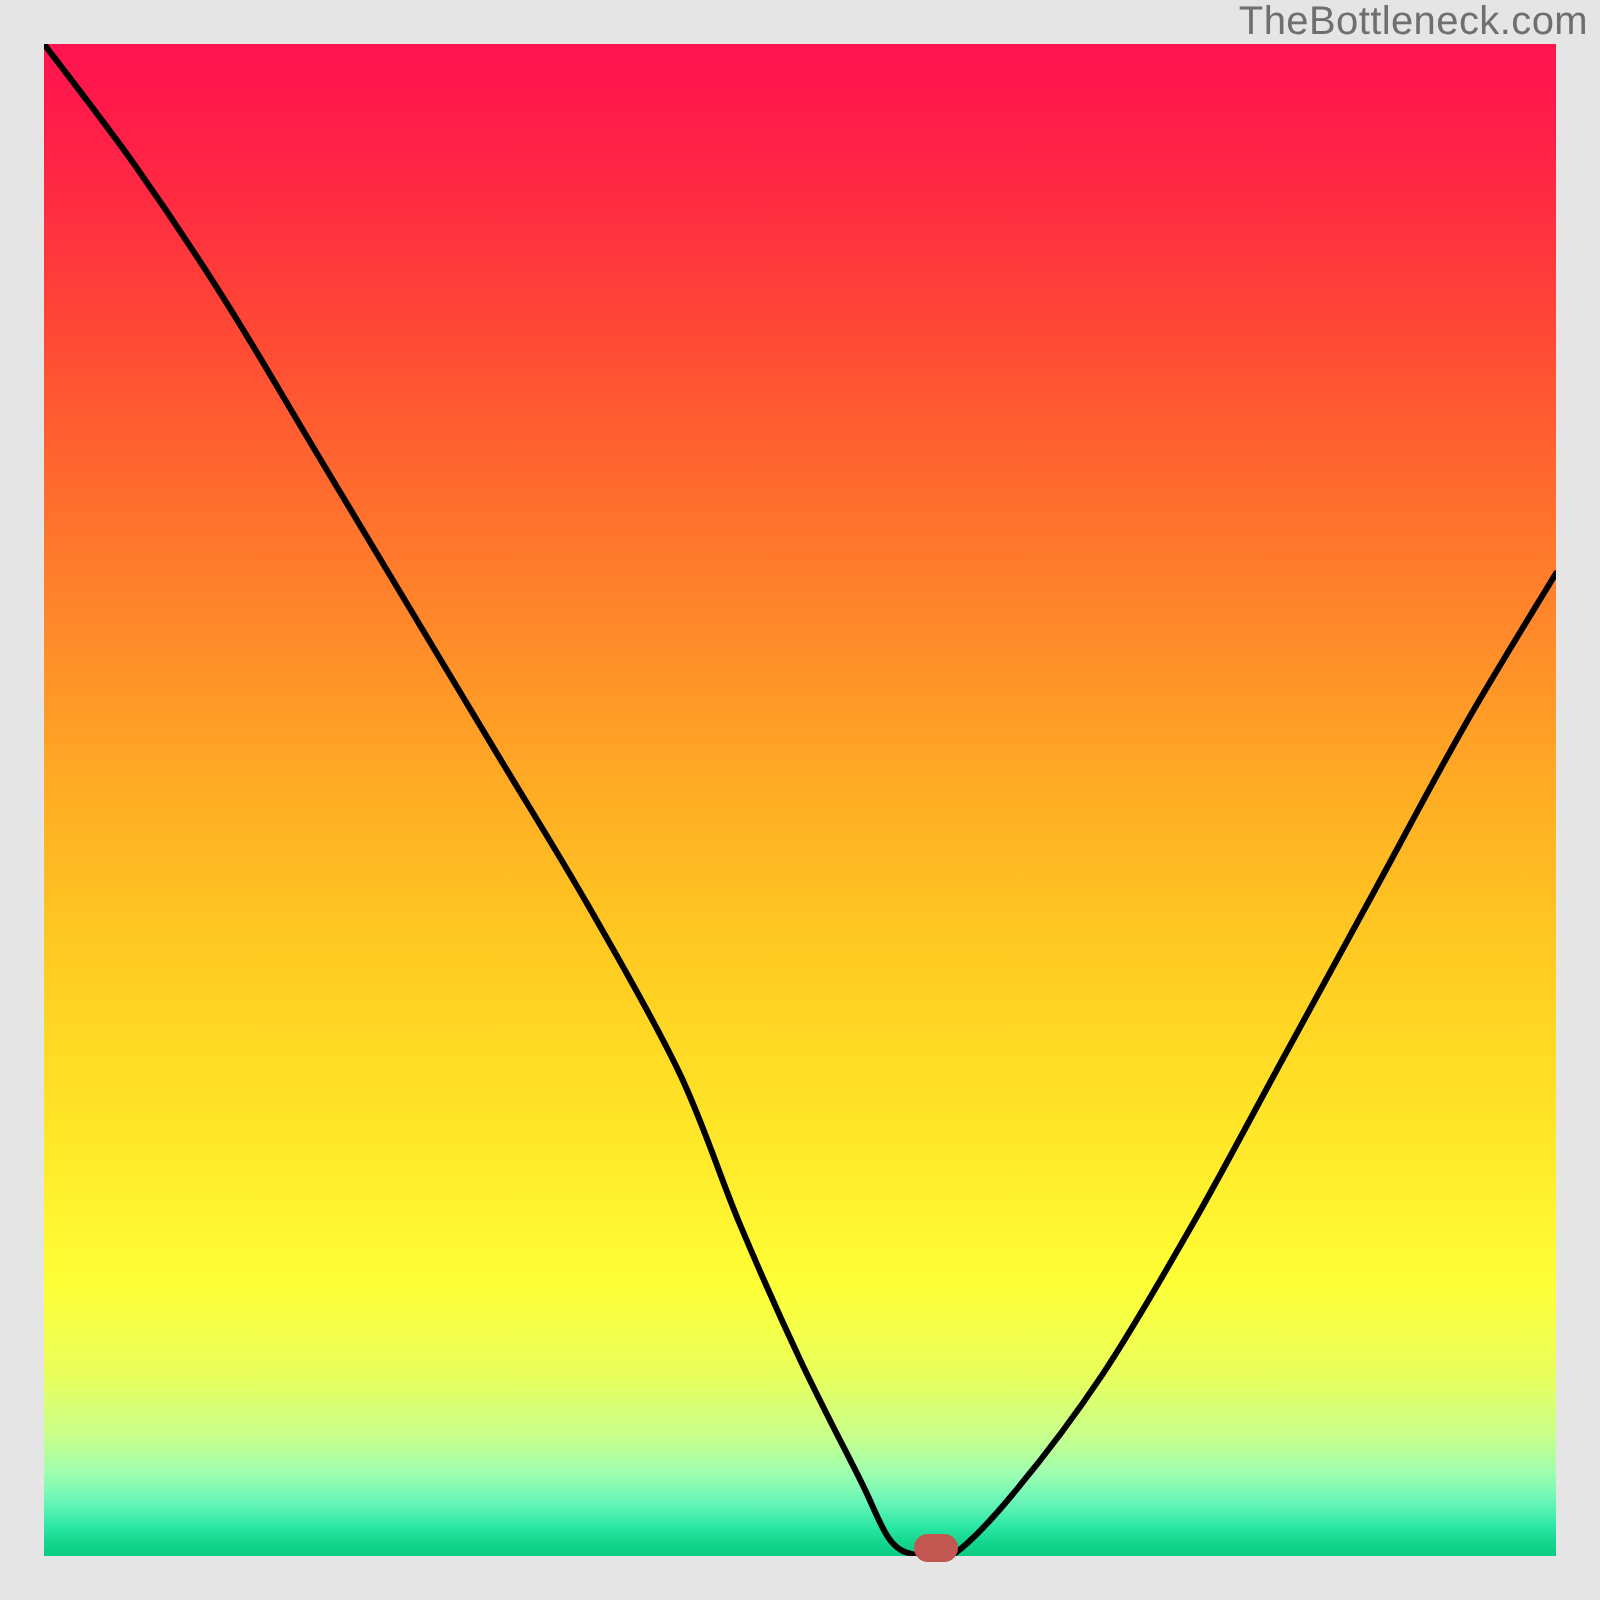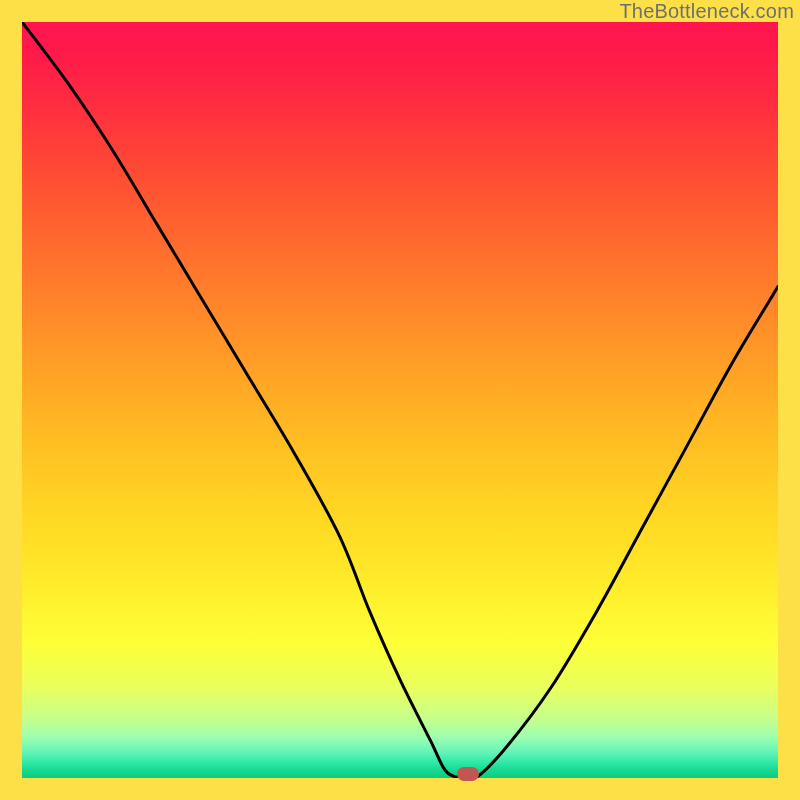--- a/index.html
+++ b/index.html
@@ -8,21 +8,21 @@
     width: 800px;
     height: 800px;
     background: #000;
     overflow: hidden;
     font-family: Arial, Helvetica, sans-serif;
   }
   .frame {
     position: relative;
     width: 800px;
     height: 800px;
-    background: #fde047;
+    background: #e5e5e5;
   }
   .plot-area {
     position: absolute;
     left: 22px;
     top: 22px;
     width: 756px;
     height: 756px;
     
     background: linear-gradient(
       to bottom,

